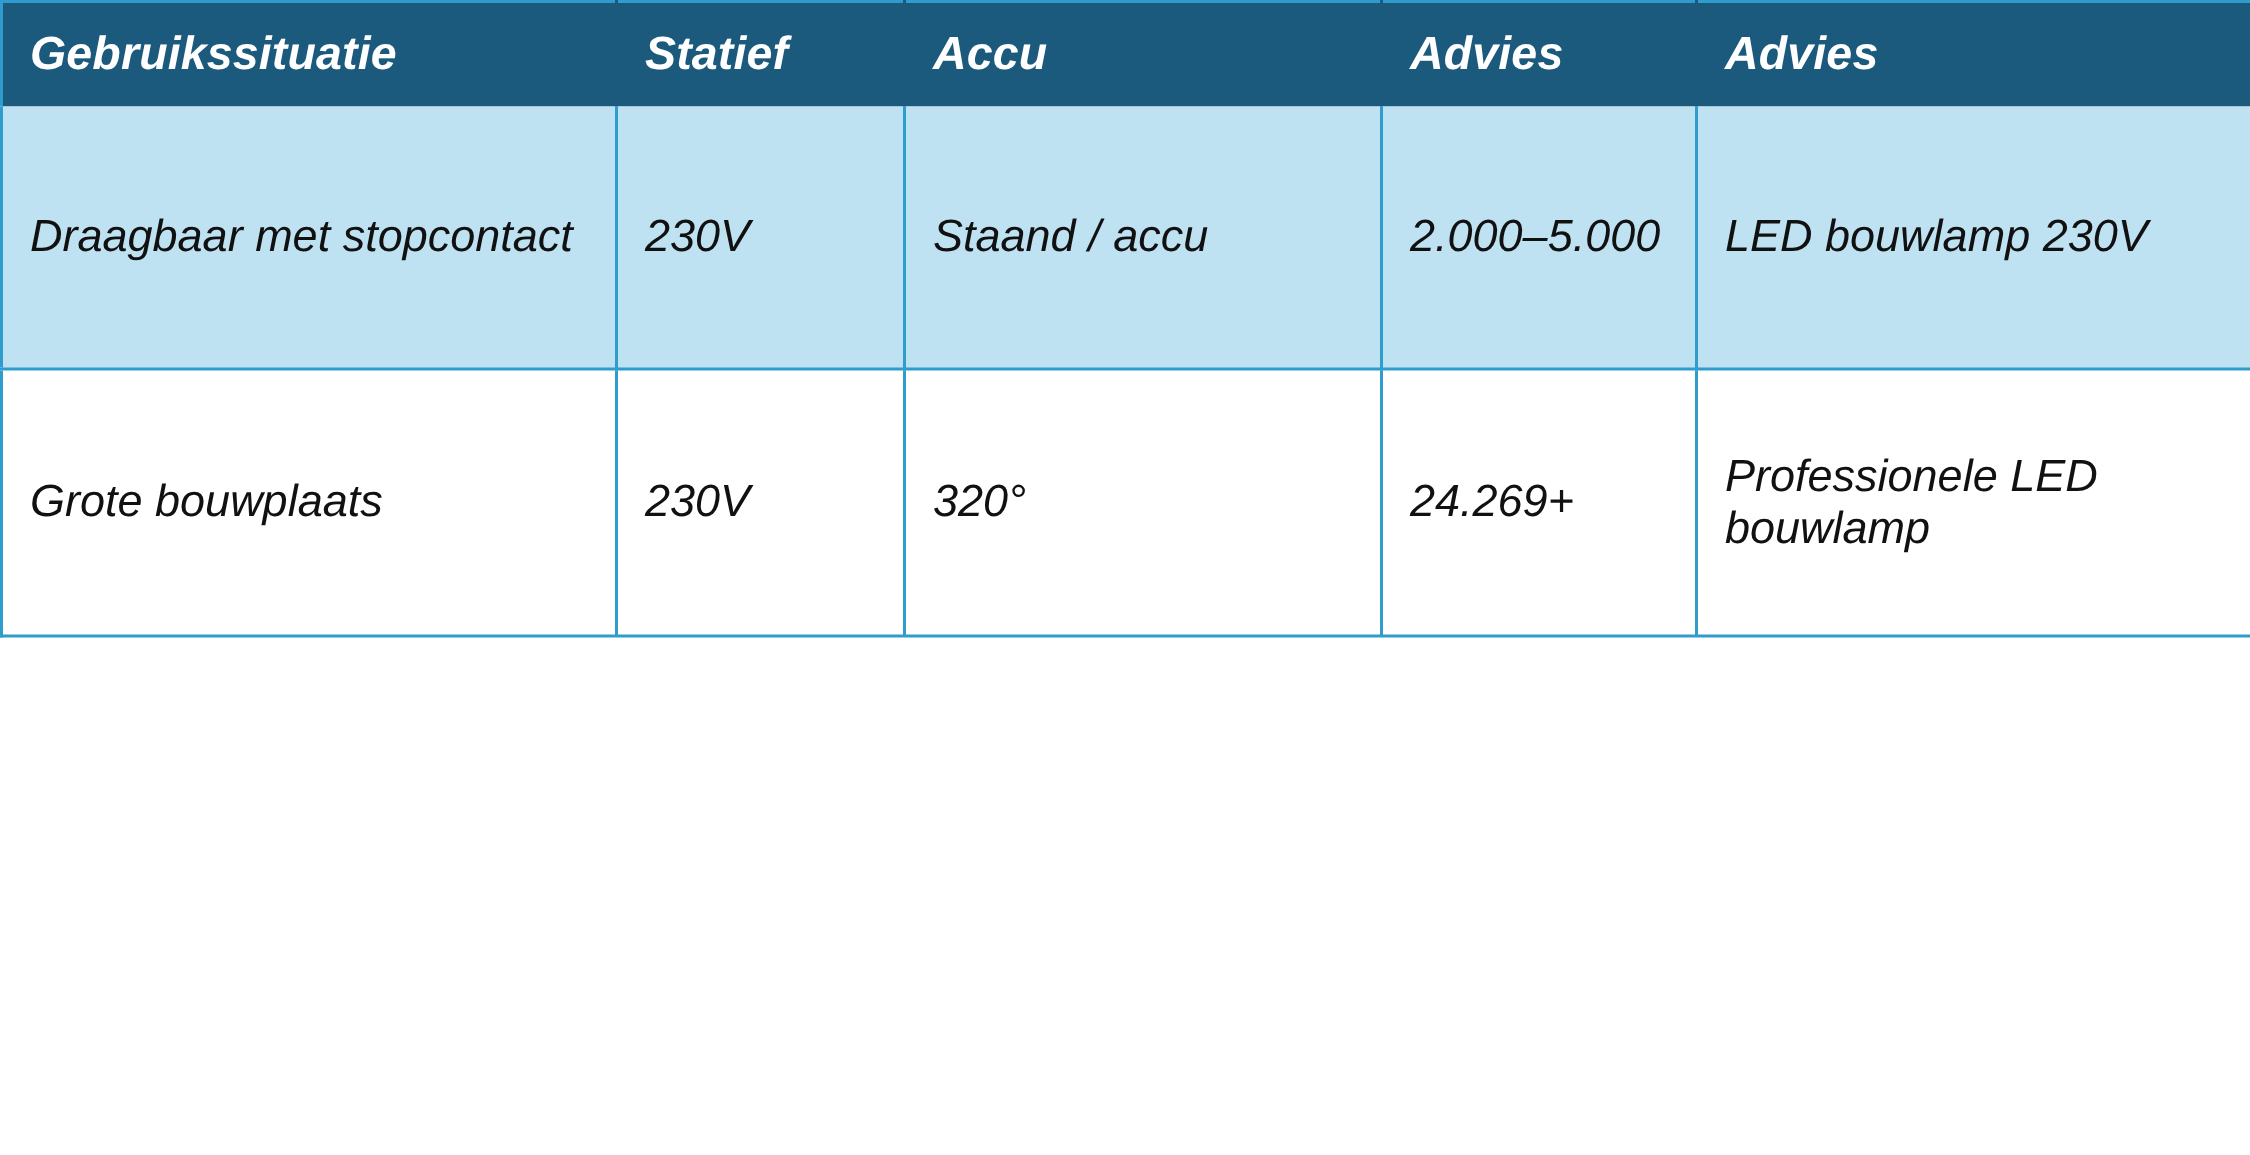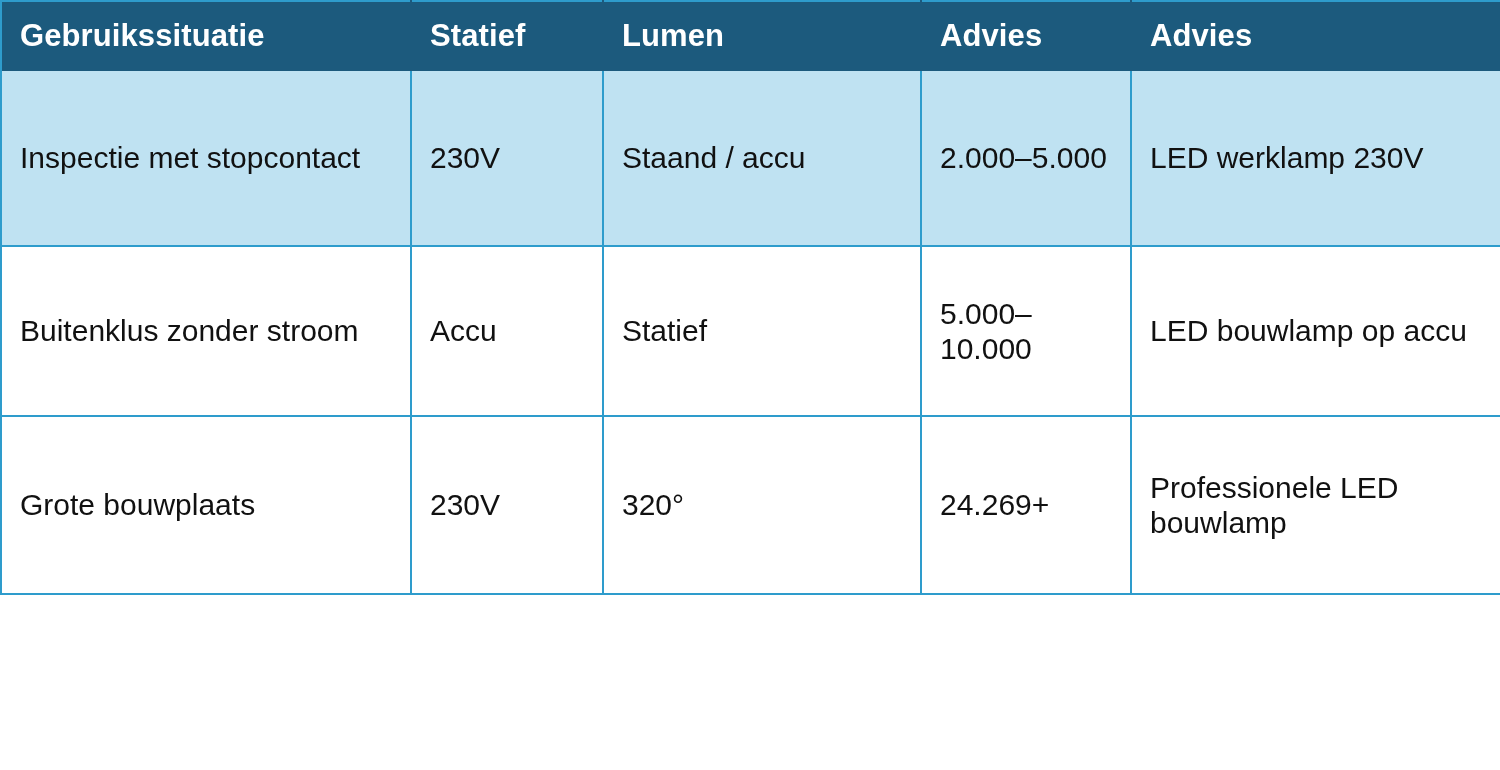--- a/index.html
+++ b/index.html
@@ -11,20 +11,21 @@
     width: 1500px;
     height: 770px;
     font-family: "Liberation Sans", sans-serif;
     overflow: hidden;
   }
   .table-wrap {
     width: 1500px;
     height: 574px;
     box-sizing: border-box;
     padding: 0;
+    font-style: italic;
   }
   table.data-table {
     width: 1500px;
     border-collapse: collapse;
     table-layout: fixed;
     border: 2px solid #2e9ccc;
   }
   table.data-table col.c0 { width: 410px; }
   table.data-table col.c1 { width: 192px; }
   table.data-table col.c2 { width: 318px; }
@@ -79,39 +80,32 @@
       <col class="c0">
         <col class="c1">
         <col class="c2">
         <col class="c3">
         <col class="c4">
     </colgroup>
     <thead>
       <tr>
         <th>Gebruikssituatie</th>
         <th>Statief</th>
-        <th>Lumen</th>
+        <th>Accu</th>
         <th>Advies</th>
         <th>Advies</th>
       </tr>
     </thead>
     <tbody>
       <tr class="shaded r0">
-        <td>Inspectie met stopcontact</td>
+        <td>Draagbaar met stopcontact</td>
         <td>230V</td>
         <td>Staand / accu</td>
         <td>2.000–5.000</td>
-        <td>LED werklamp 230V</td>
-      </tr>
-      <tr class="plain r1">
-        <td>Buitenklus zonder stroom</td>
-        <td>Accu</td>
-        <td>Statief</td>
-        <td>5.000–10.000</td>
-        <td>LED bouwlamp op accu</td>
+        <td>LED bouwlamp 230V</td>
       </tr>
       <tr class="plain r3">
         <td>Grote bouwplaats</td>
         <td>230V</td>
         <td>320°</td>
         <td>24.269+</td>
         <td>Professionele LED bouwlamp</td>
       </tr>
     </tbody>
   </table>

